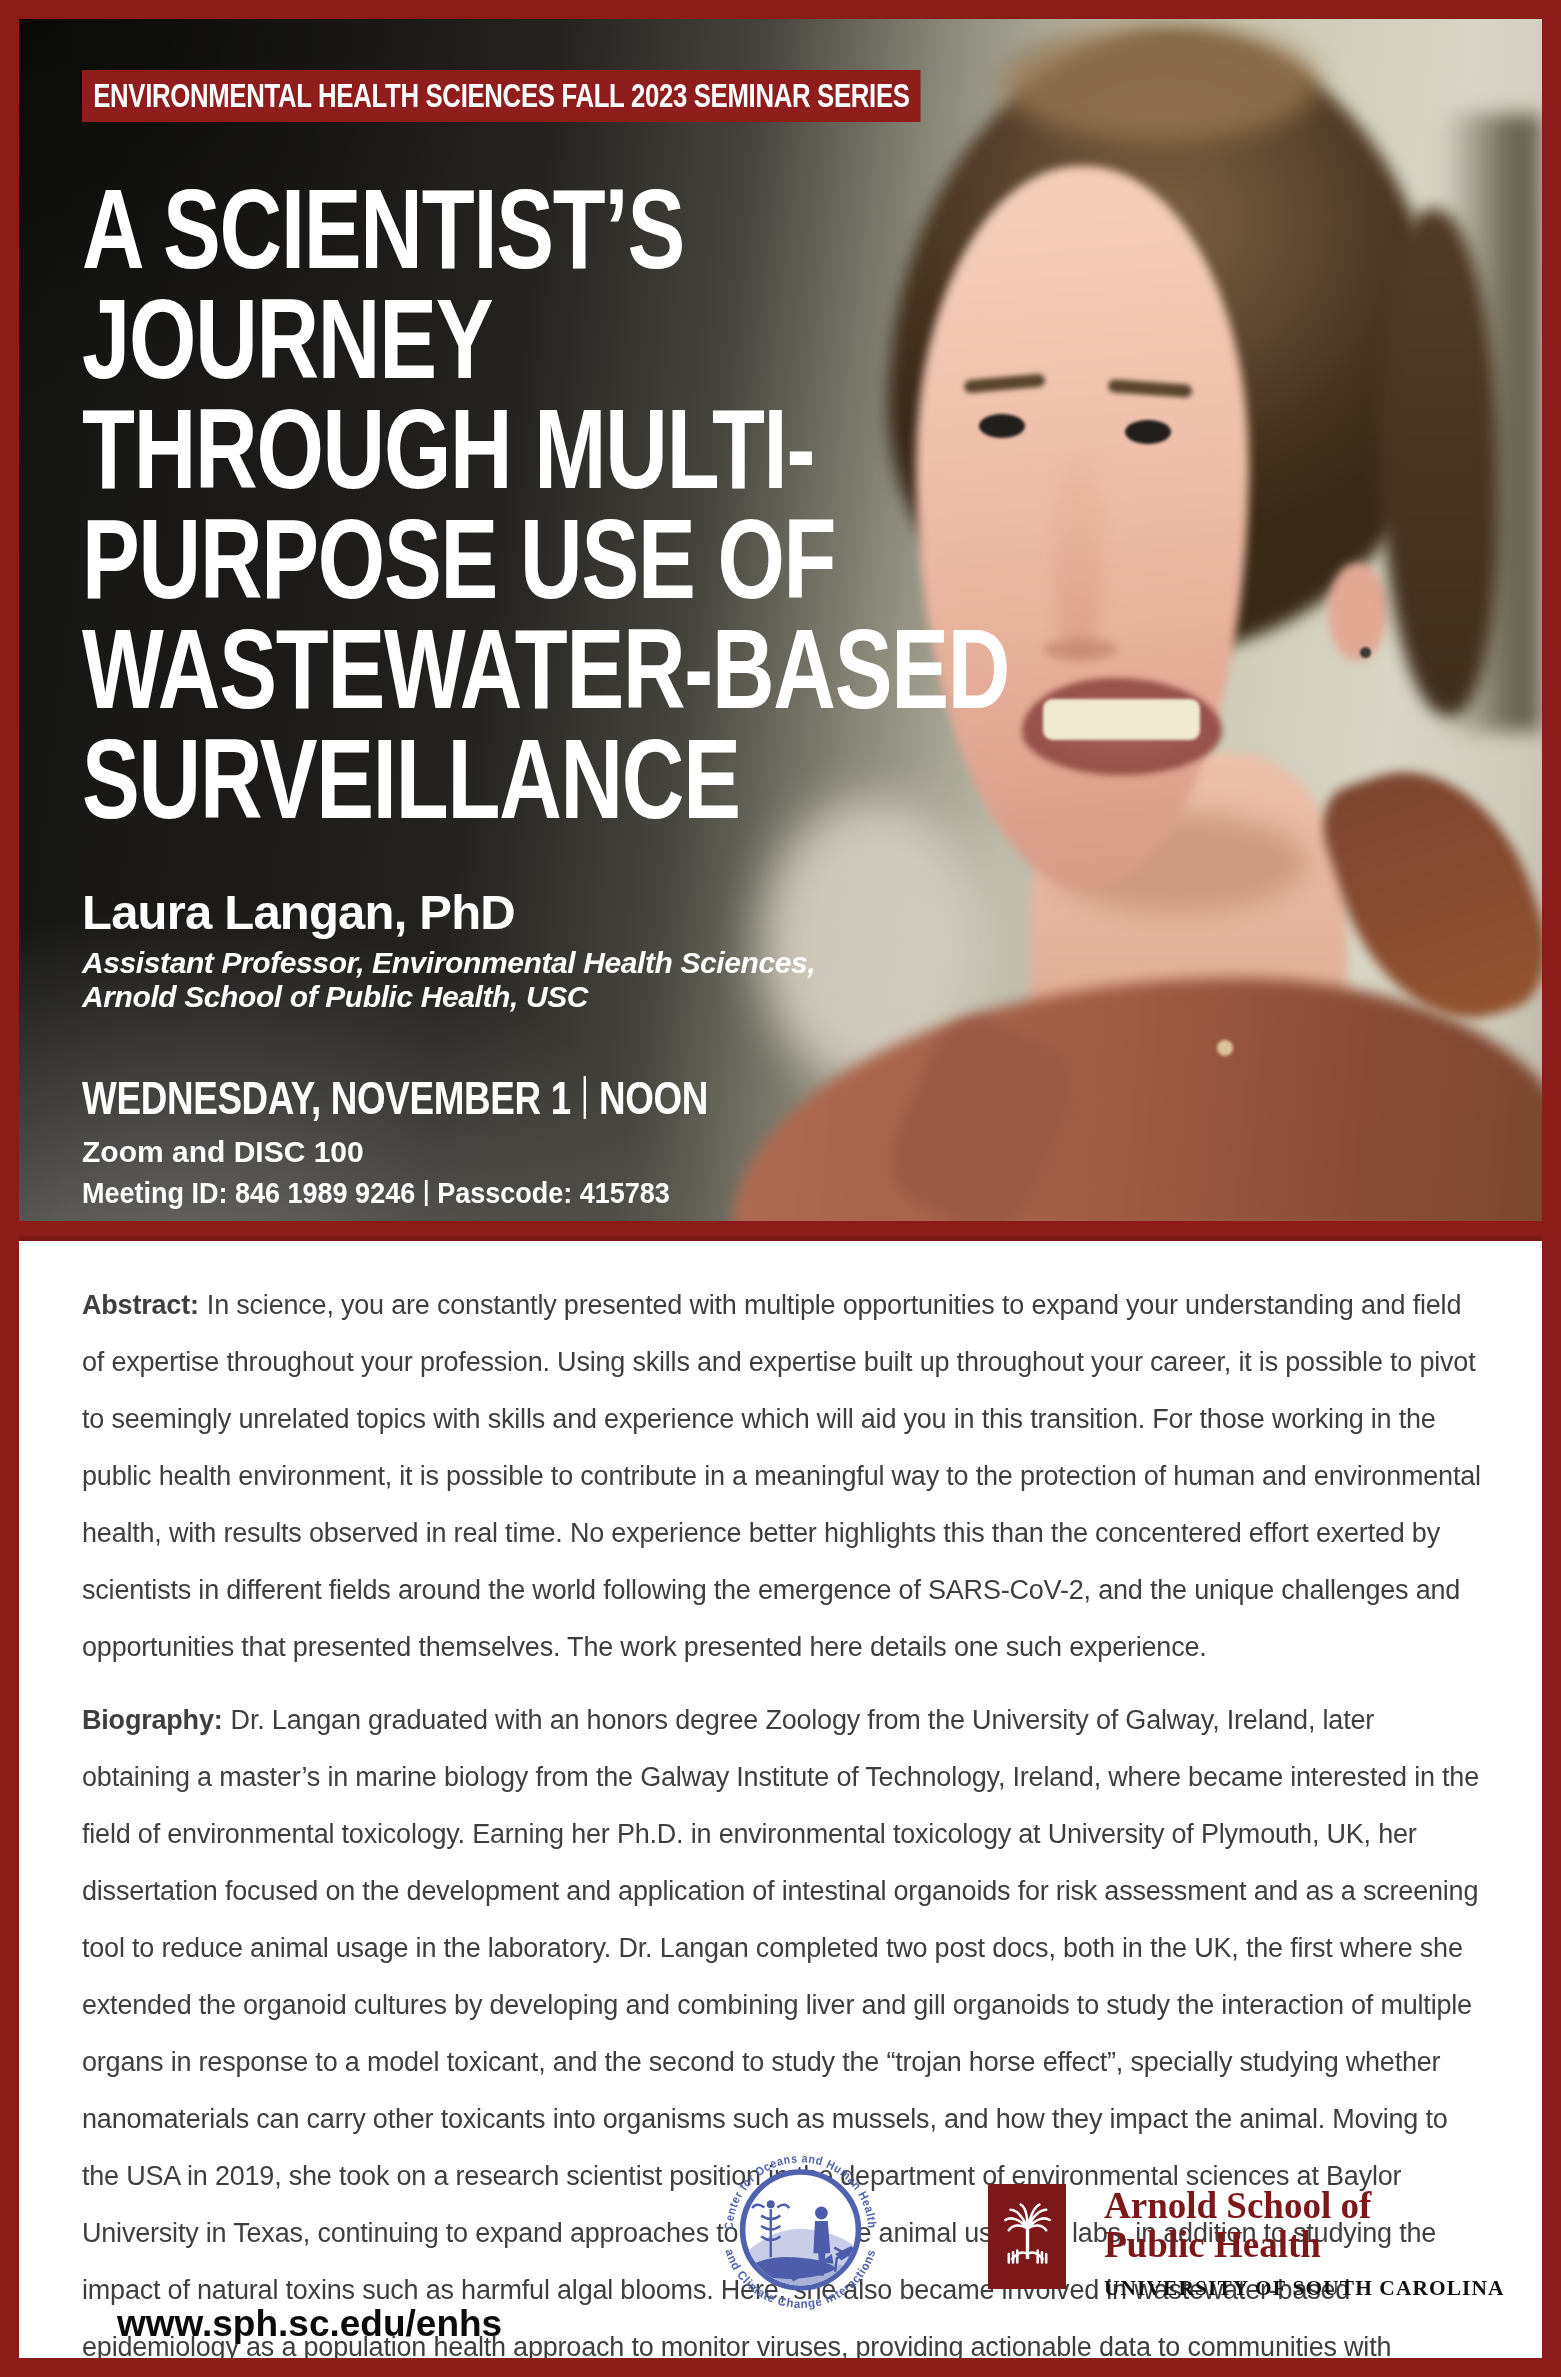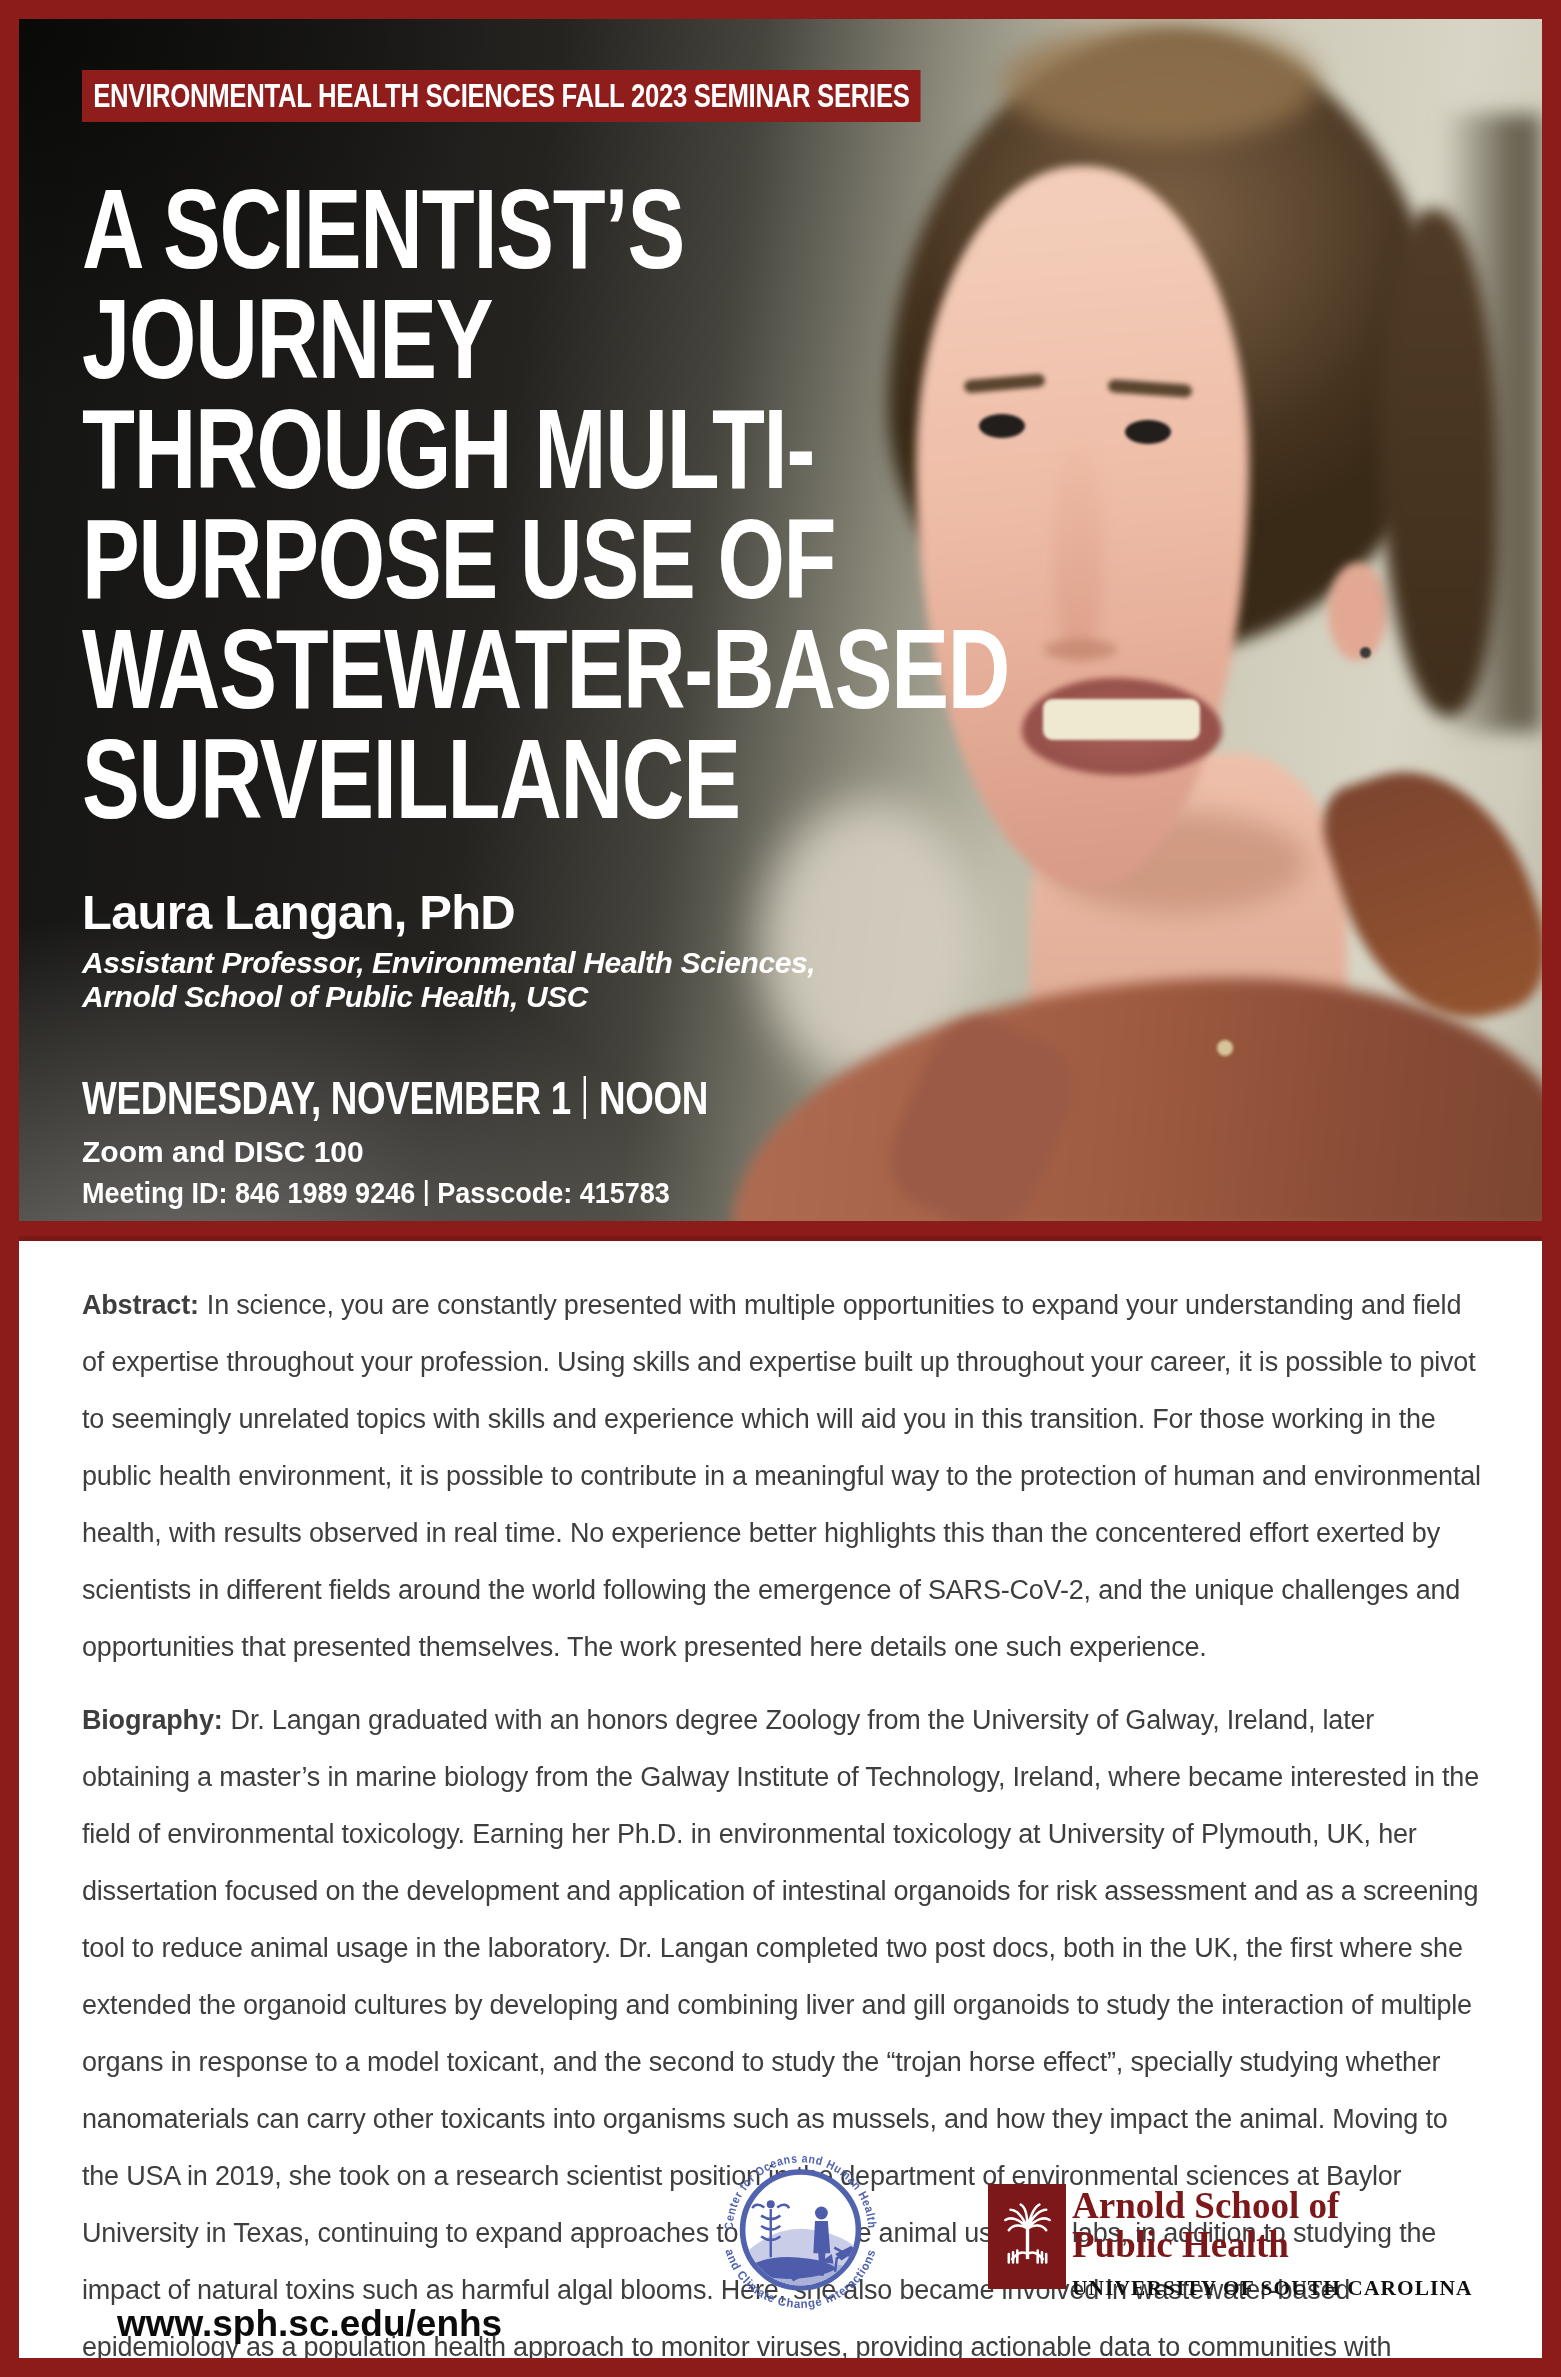--- a/index.html
+++ b/index.html
@@ -97,21 +97,21 @@
   .content{position:absolute;left:19px;top:1241px;width:1523px;padding:36px 59px 0 63px;
       background:#fff;}
   .content p{font-size:27px;line-height:57px;color:var(--body);letter-spacing:-0.2px;
       margin-bottom:16px;}
   .content b{margin-right:.3em;}
 
   
   .url-link{position:absolute;left:117px;top:2273px;font-size:37px;font-weight:bold;
       color:#0c0c0c;text-decoration:none;z-index:10;margin-top:30px;}
   .center-logo{position:absolute;left:708px;top:2135px;z-index:10;}
-  .arnold{position:absolute;left:988px;top:2184px;display:flex;gap:6px;z-index:10;}
+  .arnold{position:absolute;left:988px;top:2184px;display:flex;gap:38px;z-index:10;}
   .palm-square{width:78px;height:105px;background:var(--arnold);display:flex;
       align-items:center;justify-content:center;}
   .arnold-text{padding-top:1.6px;}
   .arnold-line{font-family:"Liberation Serif",serif;font-weight:bold;font-size:37px;
       line-height:39px;color:var(--arnold);}
   .usc-line{font-family:"Liberation Serif",serif;font-weight:bold;font-size:21.4px;
       letter-spacing:1.1px;color:#101010;margin-top:12px;}
 </style>
 </head>
 <body>

